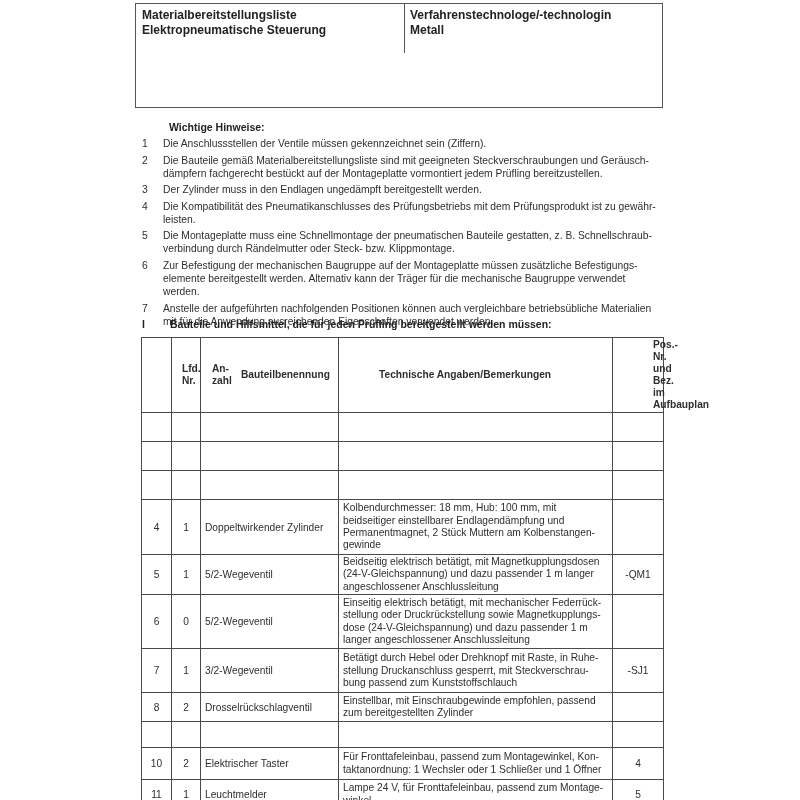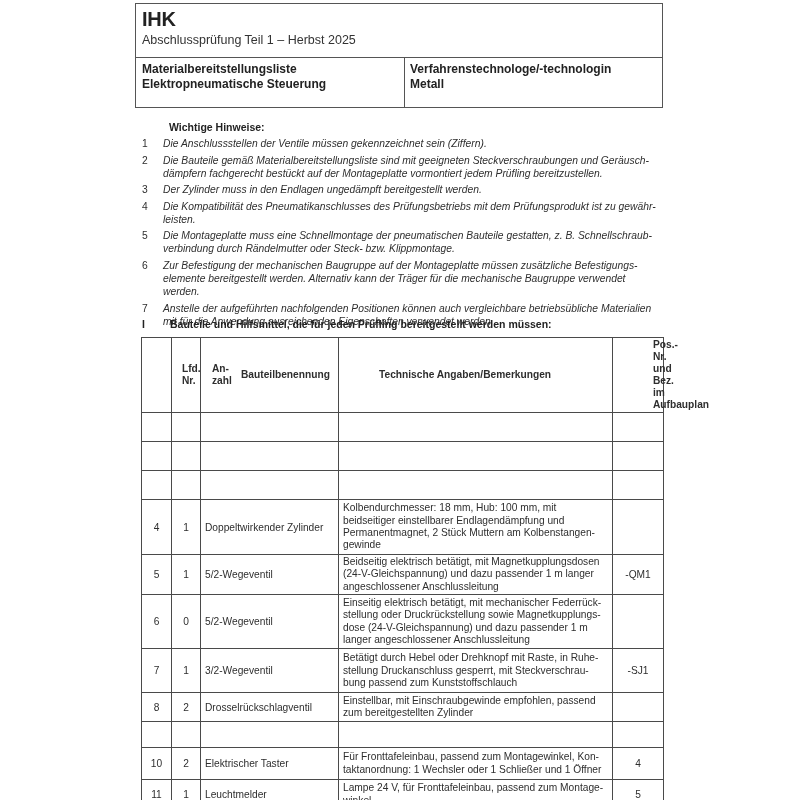--- a/index.html
+++ b/index.html
@@ -16,21 +16,21 @@
   .hdr-sub { font-size: 12.5px; line-height: 20px; color: #333; }
   .hdr-bottom { display: flex; height: 49px; }
   .hdr-left { width: 269px; border-right: 1.5px solid #555; padding: 4px 0 0 6px; box-sizing: border-box; }
   .hdr-right { flex: 1; padding: 4px 0 0 5px; box-sizing: border-box; }
   .hdr-bold { font-size: 12px; font-weight: bold; line-height: 15px; color: #222; }
 
   .notes { position: absolute; left: 142px; top: 120px; width: 522px; }
   .notes-title { font-size: 10.5px; font-weight: bold; line-height: 14px; color: #222; margin-bottom: 3px; margin-left: 27px; }
   .note { display: flex; font-size: 10.3px; line-height: 13px; margin-bottom: 3.6px; color: #2e2e2e; }
   .note-num { width: 21px; flex: none; }
-  .note-text { flex: 1; font-style: italic; }
+  .note-text { flex: 1; }
 
   .sec-title {
     position: absolute; left: 142px; top: 318px; font-size: 10.5px; font-weight: bold; color: #222;
     display: flex;
   }
   .sec-num { width: 28px; }
 
   table.mat {
     position: absolute; left: 141px; top: 337px; width: 522px;
     border-collapse: collapse; table-layout: fixed;
@@ -51,24 +51,20 @@
   tr.r8 td { height: 26px; }
   tr.r9 td { height: 23px; }
   tr.r10 td { height: 29px; }
   tr.r11 td { height: 27px; }
   tr.r12 td { height: 24px; }
 </style>
 </head>
 <body>
 
 <div class="hdr">
-  <div class="hdr-top">
-    <div class="hdr-logo">IHK</div>
-    <div class="hdr-sub">Abschlussprüfung Teil 1 – Herbst 2025</div>
-  </div>
   <div class="hdr-bottom">
     <div class="hdr-left">
       <div class="hdr-bold">Materialbereitstellungsliste</div>
       <div class="hdr-bold">Elektropneumatische Steuerung</div>
     </div>
     <div class="hdr-right">
       <div class="hdr-bold">Verfahrenstechnologe/-technologin</div>
       <div class="hdr-bold">Metall</div>
     </div>
   </div>

